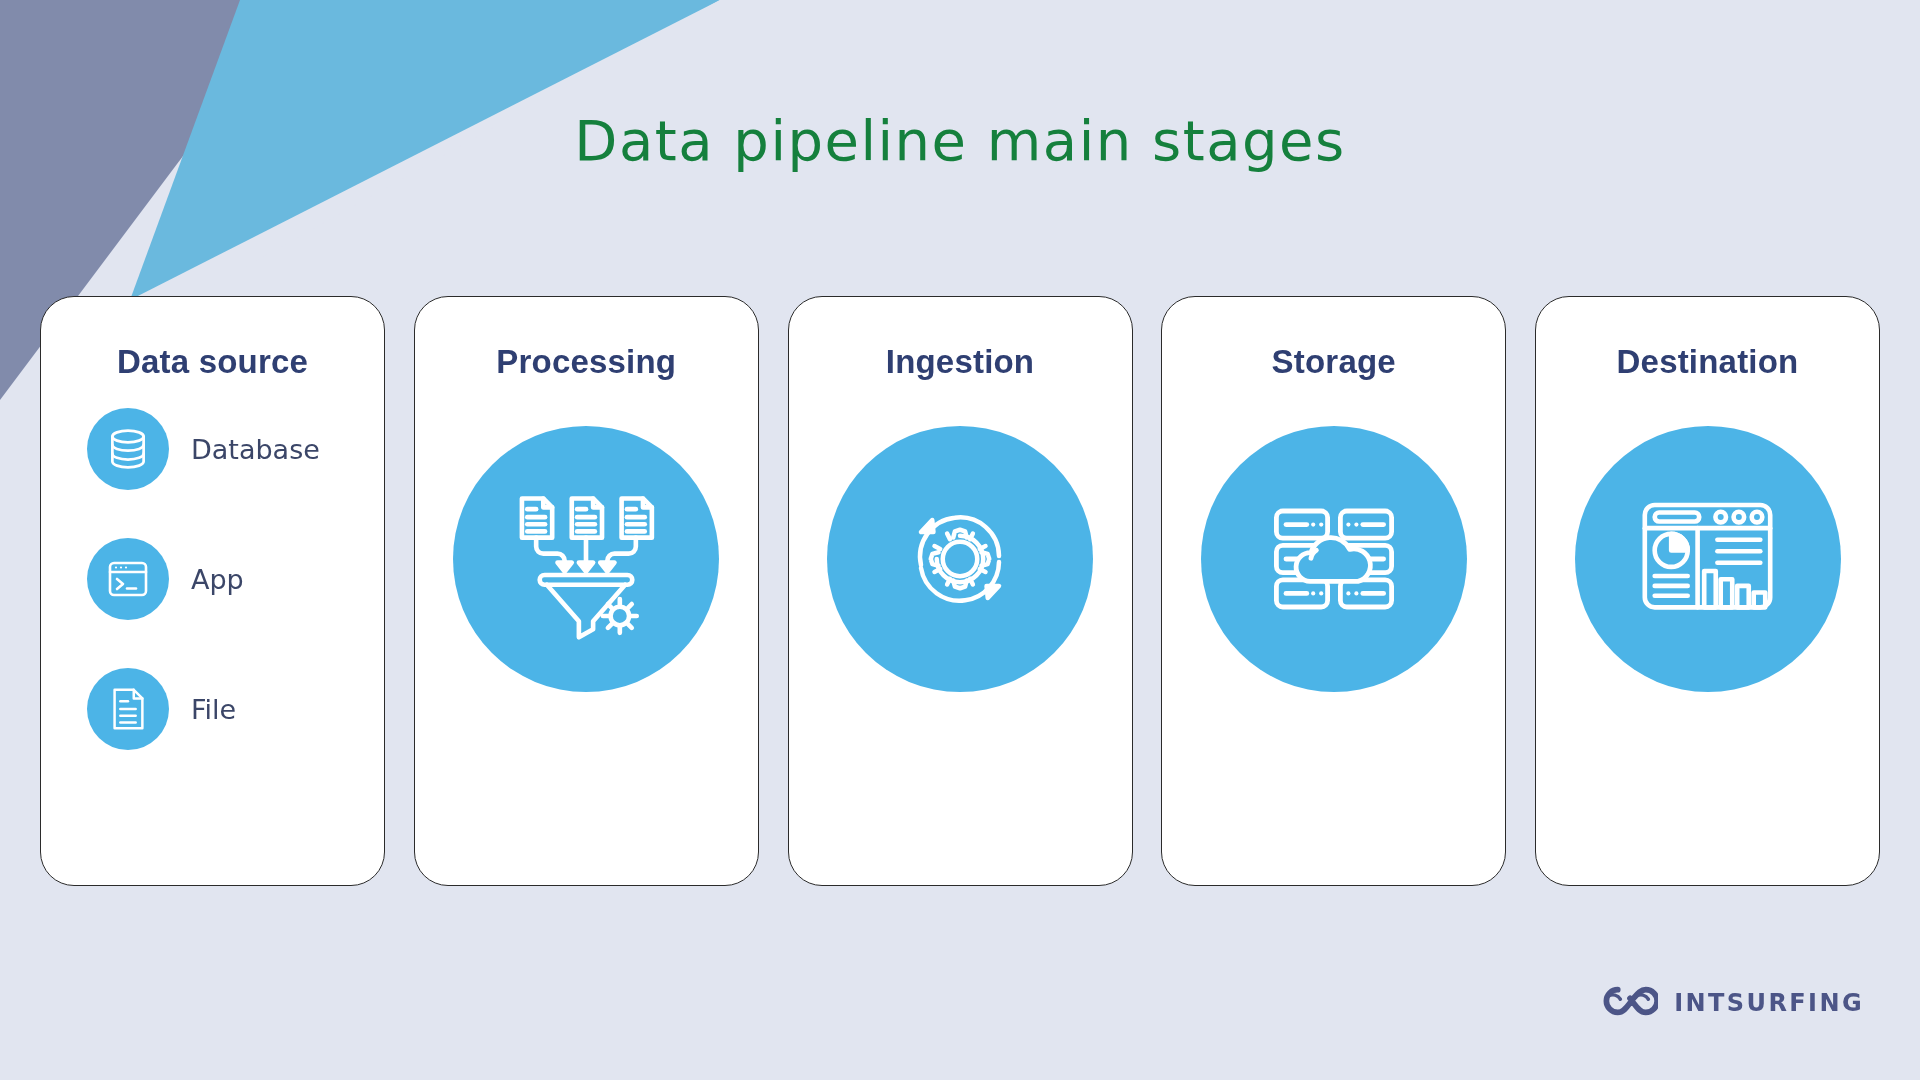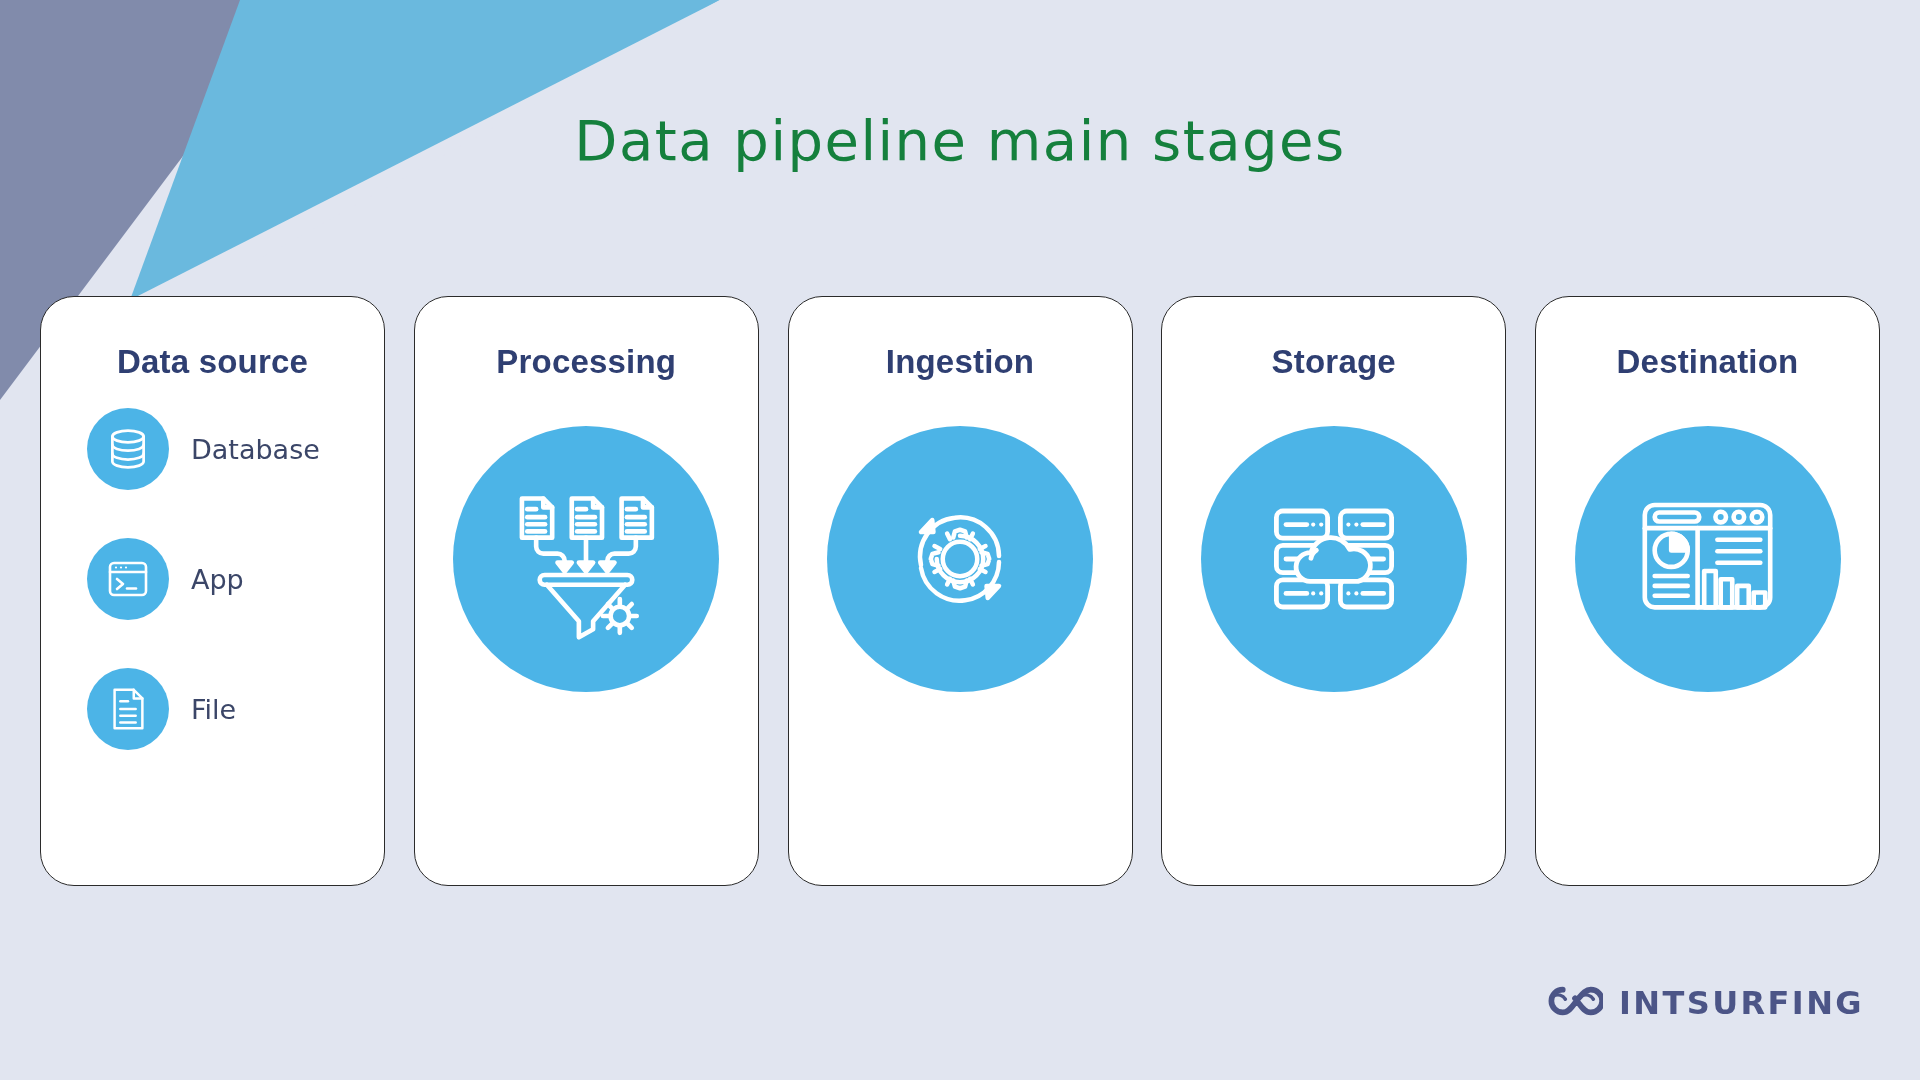--- a/index.html
+++ b/index.html
@@ -122,21 +122,21 @@
   #brand-logo {
     position: absolute;
     right: 56px;
     bottom: 58px;
     display: flex;
     align-items: center;
     gap: 16px;
   }
   #brand-logo-text {
     font-family: "DejaVu Sans", sans-serif;
-    font-size: 32px;
+    font-size: 24px;
     font-weight: bold;
     letter-spacing: 2.4px;
     color: #4c5587;
   }
 </style>
 </head>
 <body>
 
 <svg id="deco-layer" viewBox="0 0 1920 1080" width="1920" height="1080">
   <polygon points="0,0 300,0 0,400" fill="#818bab"></polygon>

